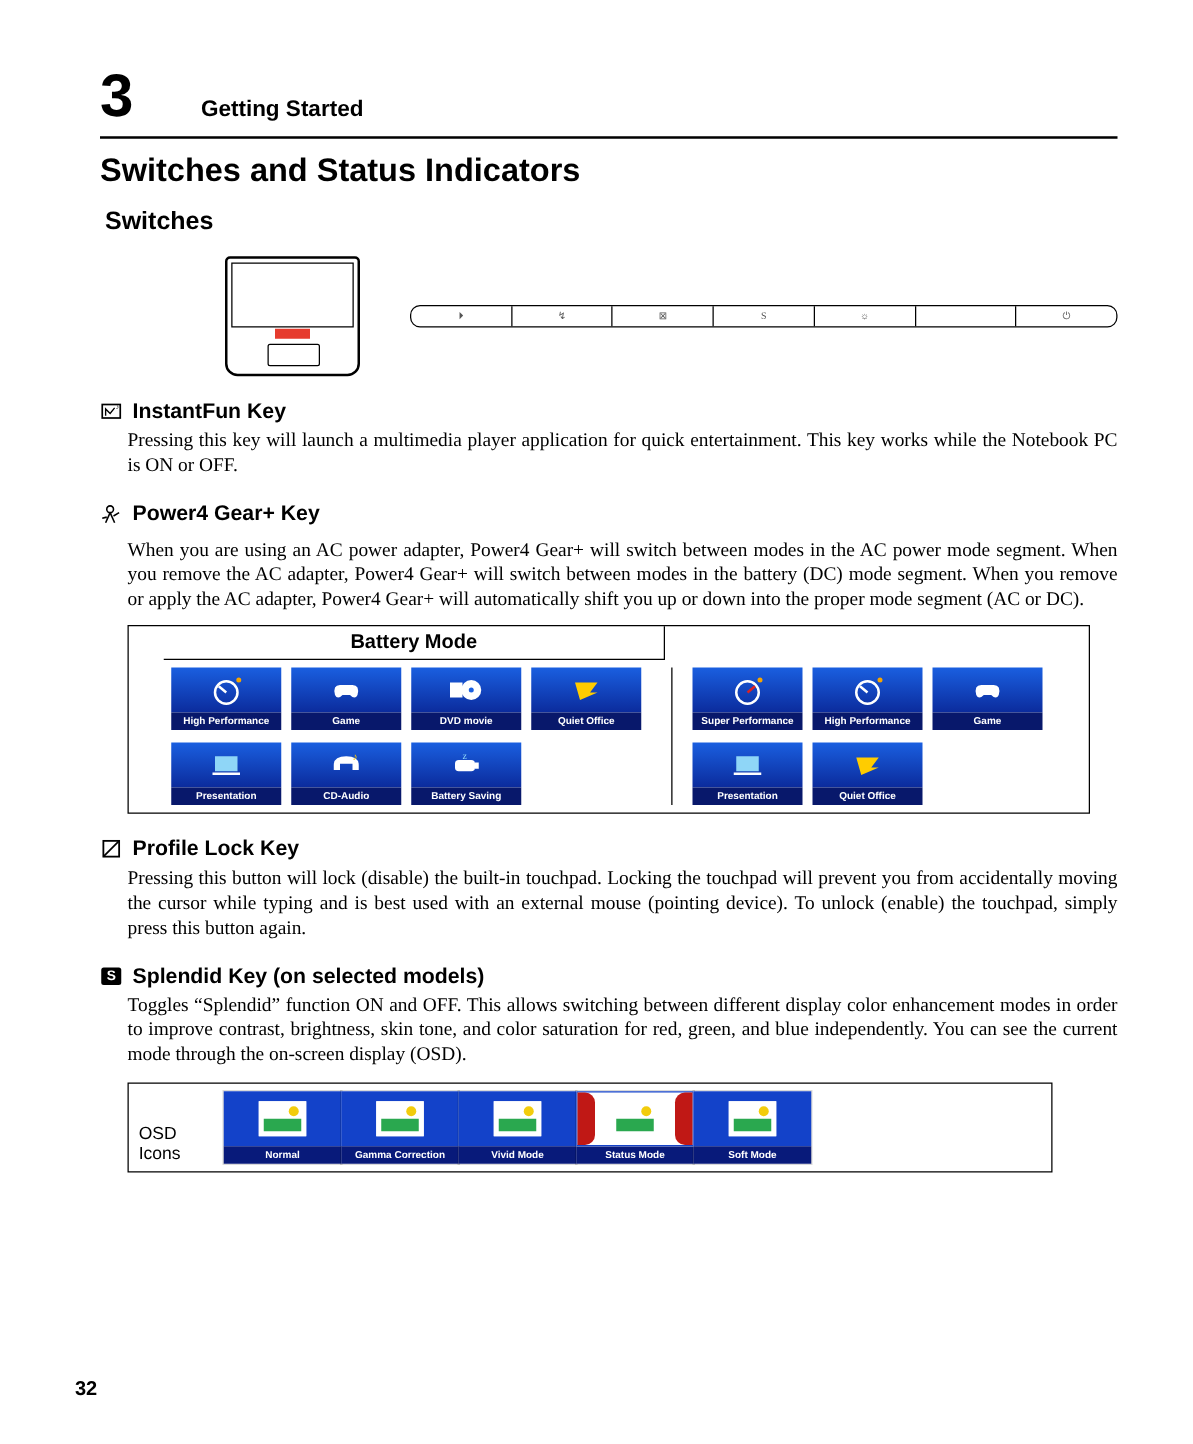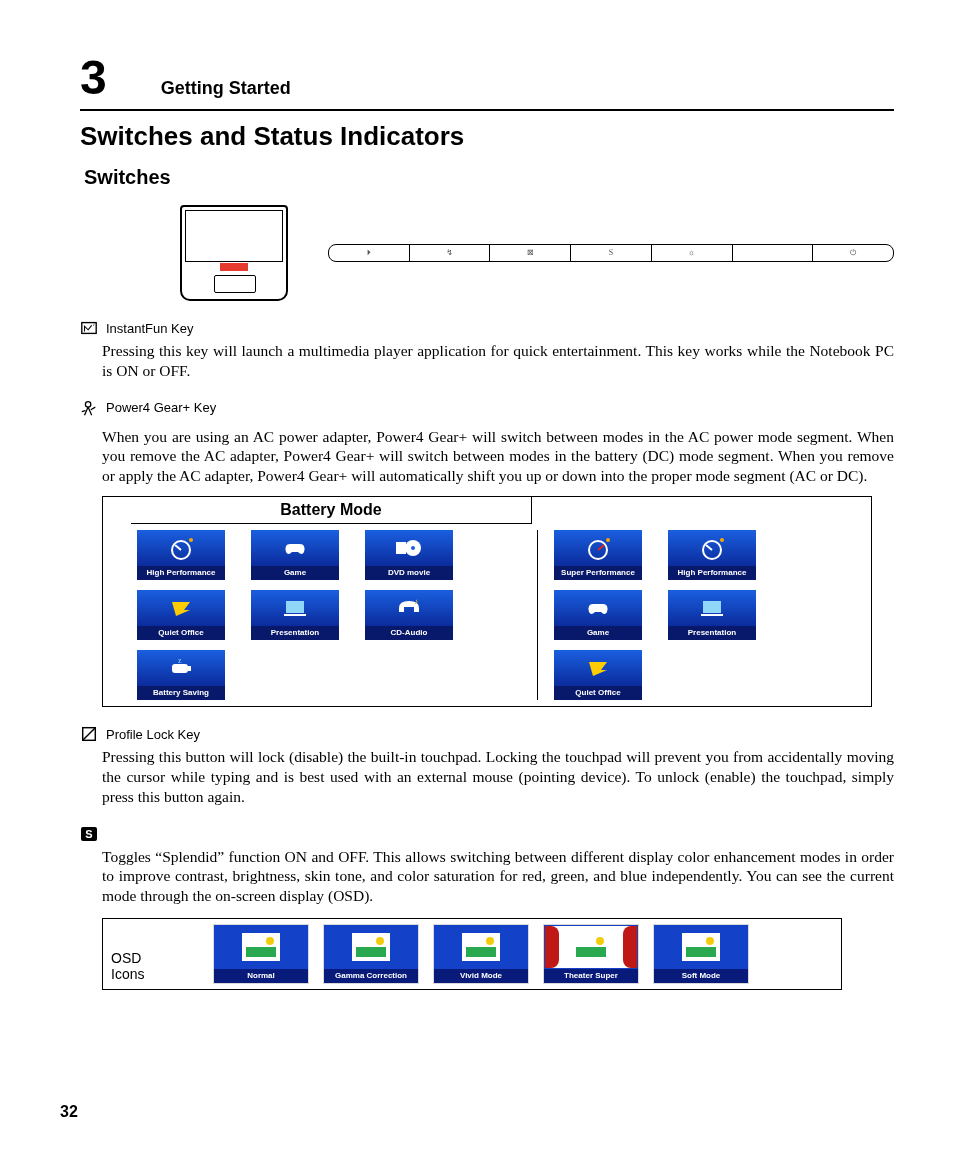--- a/index.html
+++ b/index.html
@@ -70,22 +70,22 @@
     width: 16px;
     height: 14px;
     font-size: 11px;
     border-radius: 2px;
     line-height: 14px;
     text-align: center;
     font-family: Arial, sans-serif;
   }
   .sec-title {
     font-family: Arial, Helvetica, sans-serif;
-    font-size: 13px;
-    font-weight: 400;
+    font-size: 17px;
+    font-weight: 700;
   }
   .body {
     font-size: 15.5px;
     line-height: 1.28;
     margin: 4px 0 8px 22px;
     text-align: justify;
   }
   .illus-row {
     display: flex;
     align-items: center;
@@ -157,21 +157,21 @@
   .mode-body {
     display: flex;
     padding: 6px;
     gap: 0;
   }
   .mode-body .col1 { width: 394px; border-right: 1px solid #000; margin-right: 0; padding-right: 6px; }
   .mode-body .col2 { flex: 1; padding-left: 16px; }
   .tiles {
     display: flex;
     flex-wrap: wrap;
-    gap: 10px 26px;
+    gap: 10px 8px;
     align-items: center;
   }
   .tile {
     width: 88px;
     height: 50px;
     display: flex;
     flex-direction: column;
   }
   .tile-img {
     flex: 1;
@@ -205,22 +205,20 @@
   }
   .osd-label {
     font-family: Arial, sans-serif;
     font-size: 14px;
     width: 50px;
     line-height: 1.2;
   }
   .osd-tiles {
     flex: 1;
     display: flex;
-    gap: 16px;
-    margin-left: 35px;
   }
   .osd-tile {
     width: 94px;
     height: 58px;
     display: flex;
     flex-direction: column;
     box-shadow: 0 0 0 1px rgba(0,0,0,.15);
   }
   .osd-img {
     flex: 1;
@@ -460,20 +458,21 @@
       <span class="sec-title">Profile Lock Key</span>
     </div>
     <div class="body">Pressing this button will lock (disable) the built-in touchpad. Locking the touchpad will prevent you from accidentally moving the cursor while typing and is best used with an external mouse (pointing device). To unlock (enable) the touchpad, simply press this button again.</div>
   </div>
 
   <div class="sec">
     <div class="sec-row">
       <span class="sec-icon">
           <span class="s-badge">S</span>
         </span>
+      <span class="sec-title">Splendid Key (on selected models)</span>
     </div>
     <div class="body">Toggles “Splendid” function ON and OFF. This allows switching between different display color enhancement modes in order to improve contrast, brightness, skin tone, and color saturation for red, green, and blue independently. You can see the current mode through the on-screen display (OSD).</div>
 
     <div class="osd-table">
       <div class="osd-label">OSD Icons</div>
       <div class="osd-tiles">
         <div class="osd-tile">
             <div class="osd-img">
               <div class="osd-pic"></div>
             </div>
@@ -488,21 +487,21 @@
         <div class="osd-tile">
             <div class="osd-img">
               <div class="osd-pic"></div>
             </div>
             <div class="osd-cap">Vivid Mode</div>
           </div>
         <div class="osd-tile">
             <div class="osd-img theater">
               <div class="osd-pic"></div>
             </div>
-            <div class="osd-cap">Theater Super</div>
+            <div class="osd-cap">Status Mode</div>
           </div>
         <div class="osd-tile">
             <div class="osd-img">
               <div class="osd-pic"></div>
             </div>
             <div class="osd-cap">Soft Mode</div>
           </div>
       </div>
     </div>
   </div>

